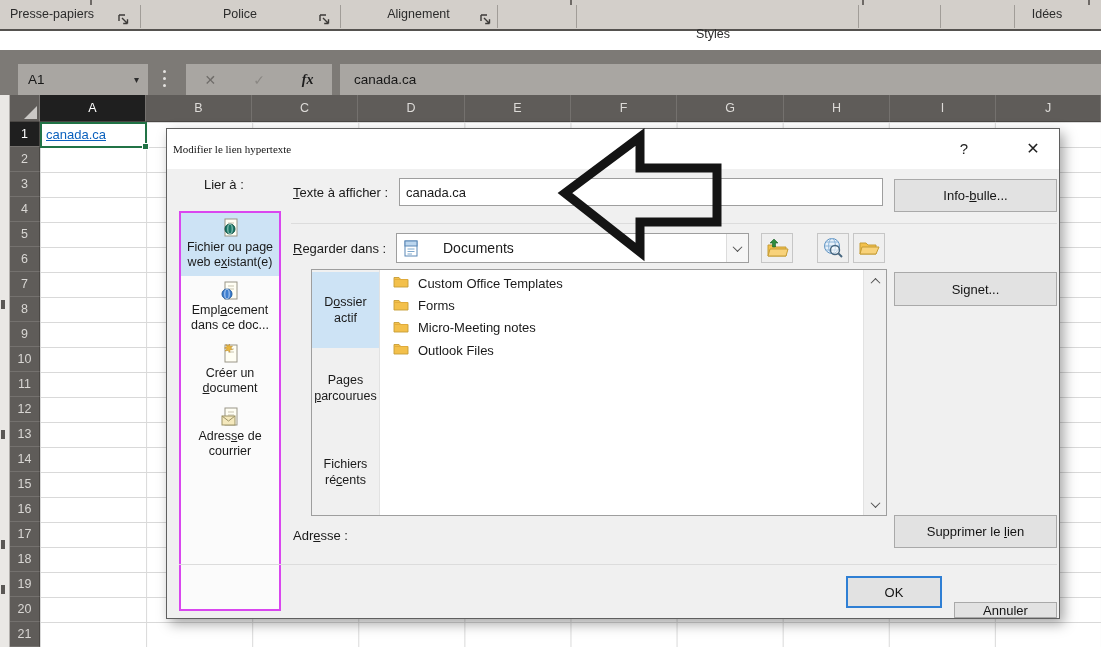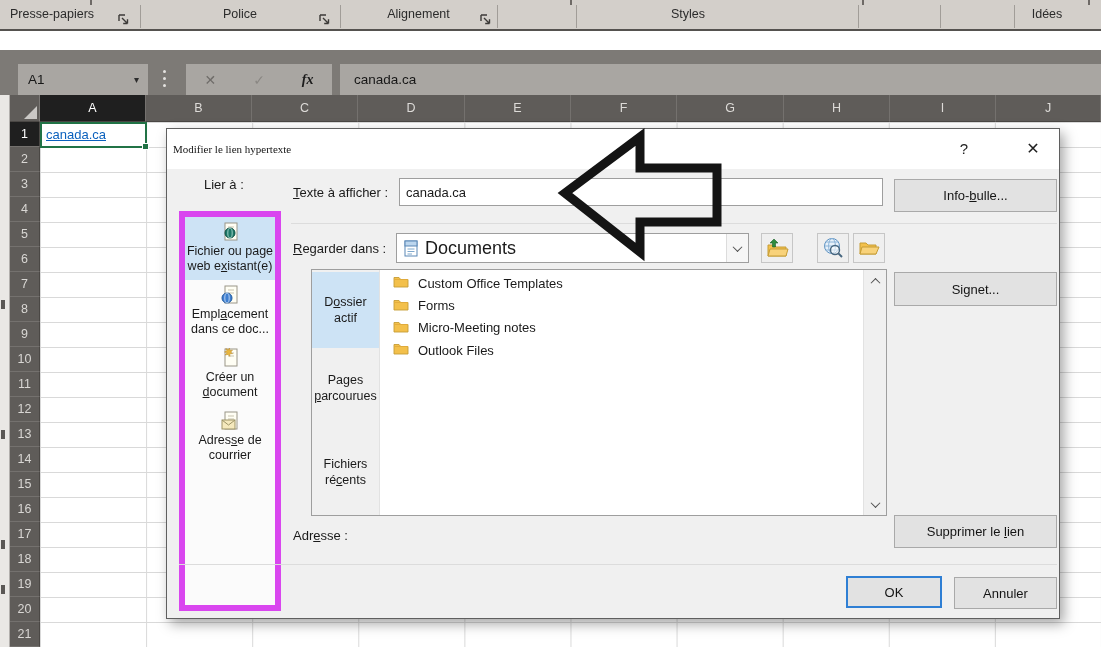--- a/index.html
+++ b/index.html
@@ -65,34 +65,34 @@
   .dlg-title { position:absolute; left:0; top:0; width:100%; height:40px; background:#ffffff; }
   .dlg-title span { position:absolute; left:6px; top:0; line-height:40px; font-size:11px; color:#141414;font-family:Liberation Serif, serif; }
   .dlg-help  { position:absolute; left:786px; top:9px; width:22px; height:22px; text-align:center;
                font-size:15px; color:#222; line-height:22px; cursor:pointer; }
   .dlg-close { position:absolute; left:854px; top:8px; width:24px; height:24px; text-align:center;
                font-size:16px; color:#222; line-height:24px; cursor:pointer; }
   .lbl { position:absolute; font-size:13px; color:#1a1a1a; white-space:nowrap; }
   .u { text-decoration:underline; }
 
   .linkbar { position:absolute; left:12px; top:82px; width:102px; height:400px;
-             background:#fbfbfb; border:6px solid #d946ef; }
+             background:#fbfbfb; border:2px solid #d946ef; }
   .link-item { text-align:center; font-size:12.5px; line-height:15px; padding:3px 1px 6px; cursor:pointer; }
   .link-item.sel { background:#cde3f5; }
   .link-item .ic { height:22px; display:flex; align-items:flex-end; justify-content:center; margin-bottom:2px; }
 
   .txt { position:absolute; background:#fff; border:1px solid #9e9e9e; font-size:13px;
          font-family:"Liberation Sans", sans-serif; color:#1a1a1a; padding:0 6px; }
   .btn { position:absolute; background:#e2e2e2; border:1px solid #a9a9a9; font-size:13px; color:#141414;
          display:flex; align-items:center; justify-content:center; cursor:pointer; white-space:nowrap; }
   .btn.default { border:2px solid #2f7fd4; }
 
   .combo { position:absolute; background:#fff; border:1px solid #9e9e9e;
            display:flex; align-items:center; cursor:pointer; }
-  .combo .ctext { font-size:18px; padding-left:6px; white-space:nowrap; overflow:hidden; }
+  .combo .ctext { font-size:14px; padding-left:24px; white-space:nowrap; overflow:hidden; }
   .combo .cicon { margin-left:6px; display:flex; }
   .combo .ddbtn { margin-left:auto; width:22px; align-self:stretch; background:#f6f6f6;
                   border-left:1px solid #dcdcdc; display:flex; align-items:center; justify-content:center; }
   .chev { width:7px; height:7px; border-right:1.6px solid #4f4f4f; border-bottom:1.6px solid #4f4f4f; }
   .chev.down { transform:rotate(45deg) translate(-1px,-1px); }
   .chev.up   { transform:rotate(-135deg) translate(-1px,-1px); }
 
   .tbtn { position:absolute; width:32px; height:30px; background:#efefef; border:1px solid #c6c6c6;
           display:flex; align-items:center; justify-content:center; cursor:pointer; }
 
@@ -116,21 +116,21 @@
   .arrow-note { position:absolute; left:0; top:0; pointer-events:none; }
 </style>
 </head>
 <body>
 
 <div class="ribbon">
   <div id="ribbon-groups">
       <span class="rgroup" style="left:0px;width:135px;text-align:left;padding-left:10px;">Presse-papiers</span>
       <span class="rgroup" style="left:140px;width:200px;">Police</span>
       <span class="rgroup" style="left:340px;width:157px;">Alignement</span>
-      <span class="rgroup" style="left:547px;width:282px;">Styles</span>
+      <span class="rgroup" style="left:572px;width:282px;margin-top:20px;">Styles</span>
       <span class="rgroup" style="left:1014px;width:66px;">Idées</span>
       <span class="launcher" style="left:117px"><svg width="13" height="13" viewBox="0 0 13 13">
           <path d="M2 2 L8 2 M2 2 L2 8" stroke="#3c3a38" stroke-width="1.4" fill="none"></path>
           <path d="M5 5 L10.5 10.5 M10.5 10.5 L10.5 6.2 M10.5 10.5 L6.2 10.5" stroke="#3c3a38" stroke-width="1.4" fill="none"></path>
         </svg></span>
       <span class="launcher" style="left:318px"><svg width="13" height="13" viewBox="0 0 13 13">
           <path d="M2 2 L8 2 M2 2 L2 8" stroke="#3c3a38" stroke-width="1.4" fill="none"></path>
           <path d="M5 5 L10.5 10.5 M10.5 10.5 L10.5 6.2 M10.5 10.5 L6.2 10.5" stroke="#3c3a38" stroke-width="1.4" fill="none"></path>
         </svg></span>
       <span class="launcher" style="left:479px"><svg width="13" height="13" viewBox="0 0 13 13">
@@ -396,18 +396,18 @@
   <span class="lbl" style="left:126px; top:399px;">
     <span>Adr</span><span class="u">e</span><span>sse :</span>
   </span>
   <div class="btn" style="left:727px; top:386px; width:163px; height:33px;">
     <span><span>Supprimer le </span><span class="u">l</span><span>ien</span></span>
   </div>
 
   <div class="hr" style="left:12px; top:435px; width:878px;"></div>
 
   <div class="btn default" style="left:679px; top:447px; width:96px; height:32px;">OK</div>
-  <div class="btn" style="left:787px; top:448px; width:103px; height:32px;text-align:center;">Annuler</div>
+  <div class="btn" style="left:787px; top:473px; width:103px; height:16px;text-align:center;">Annuler</div>
 </div>
 
 <svg class="arrow-note" width="1101" height="647">
   <polygon points="565,193 640,137 640,168 717,168 717,222 640,222 640,252" fill="none" stroke="#141414" stroke-width="9" stroke-linejoin="miter"></polygon>
 </svg>
 
 </body></html>

